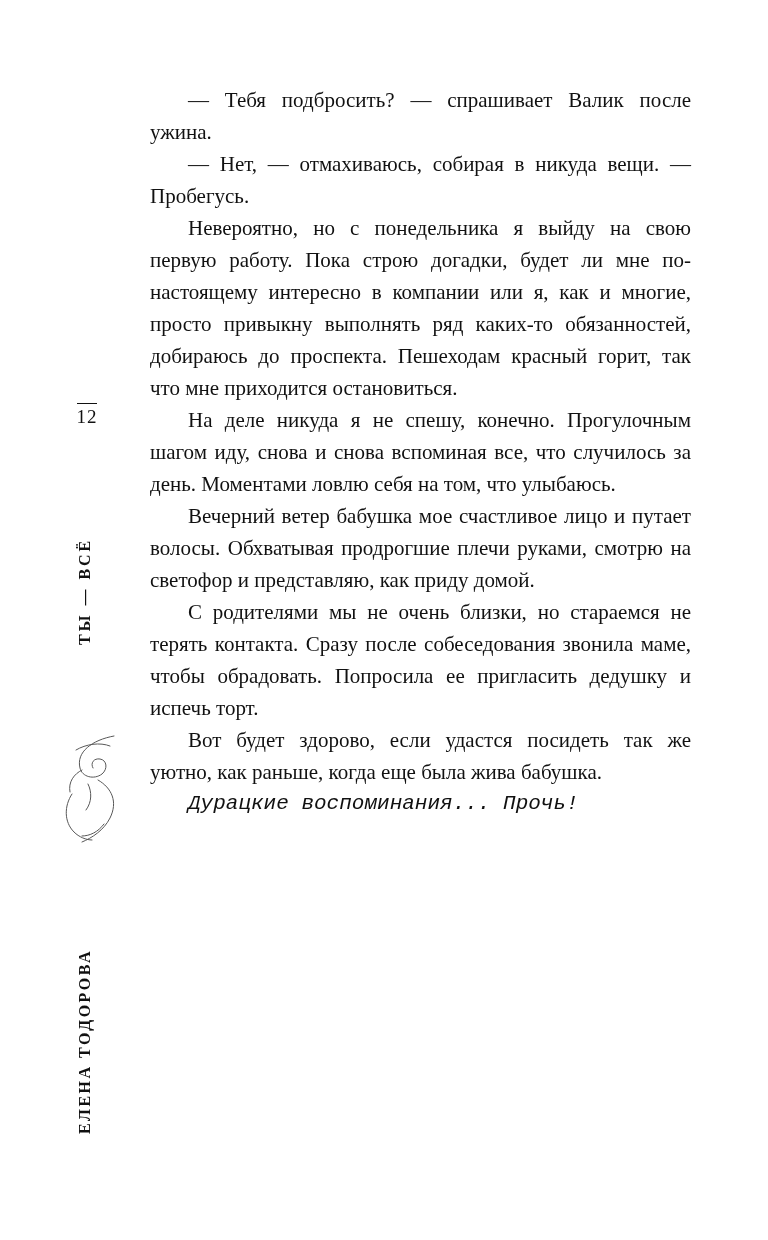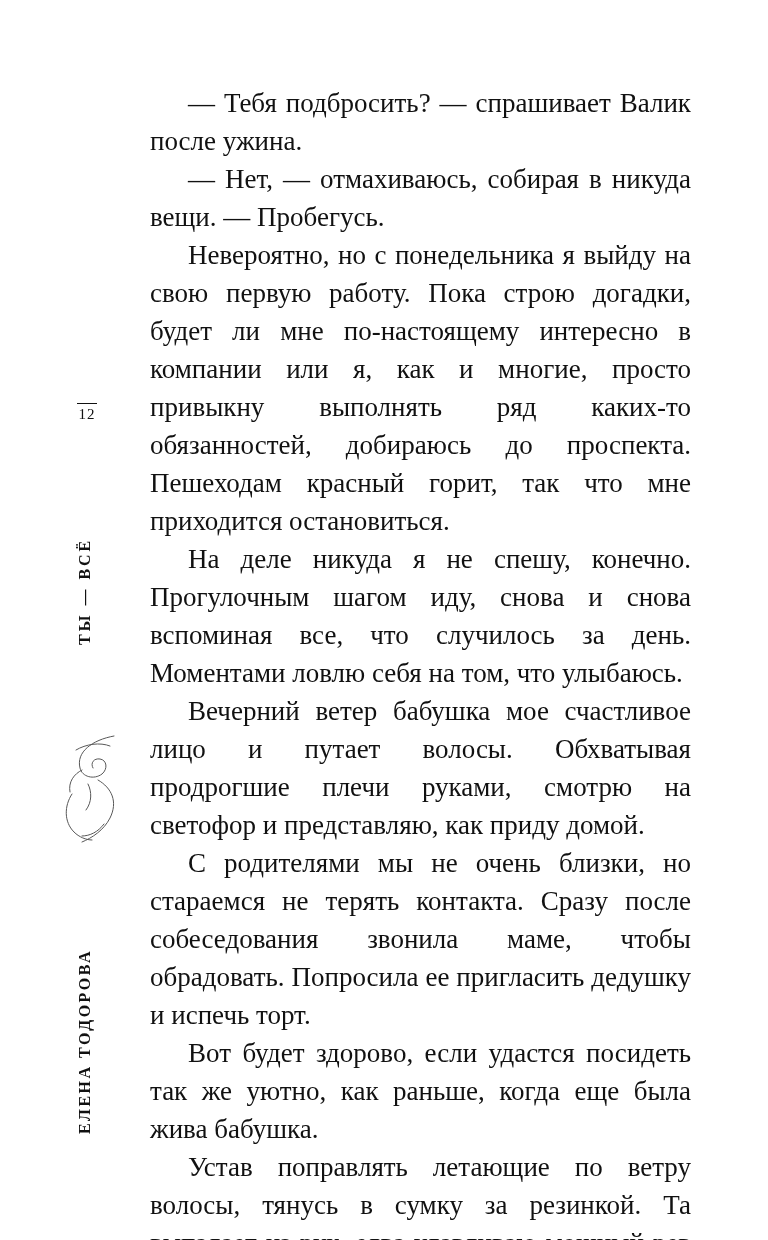--- a/index.html
+++ b/index.html
@@ -31,21 +31,21 @@
     top: 403px;
     width: 26px;
     text-align: center;
   }
   .pn-rule {
     width: 20px;
     margin: 0 auto 3px auto;
     border-top: 1.5px solid #111;
   }
   .pn {
-    font-size: 15px;
+    font-size: 19px;
     line-height: 1;
     letter-spacing: 1px;
   }
   .vertical {
     writing-mode: vertical-rl;
     transform: rotate(180deg);
     white-space: nowrap;
   }
   .spine-title {
     position: absolute;
@@ -75,22 +75,22 @@
 
   
   .text-block {
     position: absolute;
     left: 150px;
     top: 84px;
     width: 541px;
   }
   .para {
     margin: 0;
-    font-size: 27px;
-    line-height: 38px;
+    font-size: 21px;
+    line-height: 32px;
     text-align: justify;
     text-indent: 38px;
     text-justify: inter-word;
   }
   .para.italic {
     font-style: italic;
     font-family: Liberation Mono, monospace;
   }
 </style>
 </head>
@@ -127,18 +127,17 @@
 
   <main class="text-block">
     <div id="paragraphs">
         <p class="para">— Тебя подбросить? — спрашивает Валик после ужина.</p>
         <p class="para">— Нет, — отмахиваюсь, собирая в никуда вещи. — Пробегусь.</p>
         <p class="para">Невероятно, но с понедельника я выйду на свою первую работу. Пока строю догадки, будет ли мне по-настоящему интересно в компании или я, как и многие, просто привыкну выполнять ряд каких-то обязанностей, добираюсь до проспекта. Пешеходам красный горит, так что мне приходится остановиться.</p>
         <p class="para">На деле никуда я не спешу, конечно. Прогулочным шагом иду, снова и снова вспоминая все, что случилось за день. Моментами ловлю себя на том, что улыбаюсь.</p>
         <p class="para">Вечерний ветер бабушка мое счастливое лицо и путает волосы. Обхватывая продрогшие плечи руками, смотрю на светофор и представляю, как приду домой.</p>
         <p class="para">С родителями мы не очень близки, но стараемся не терять контакта. Сразу после собеседования звонила маме, чтобы обрадовать. Попросила ее пригласить дедушку и испечь торт.</p>
         <p class="para">Вот будет здорово, если удастся посидеть так же уютно, как раньше, когда еще была жива бабушка.</p>
-        <p class="para">Устав поправлять летающие по ветру волосы, тянусь в сумку за резинкой. Та выпадает из рук, едва улавливаю мощный рев несущихся по проспекту мотоциклов.</p>
         <p class="para italic">Дурацкие воспоминания... Прочь!</p>
       </div>
   </main>
 
 </div>
 
 </body></html>

